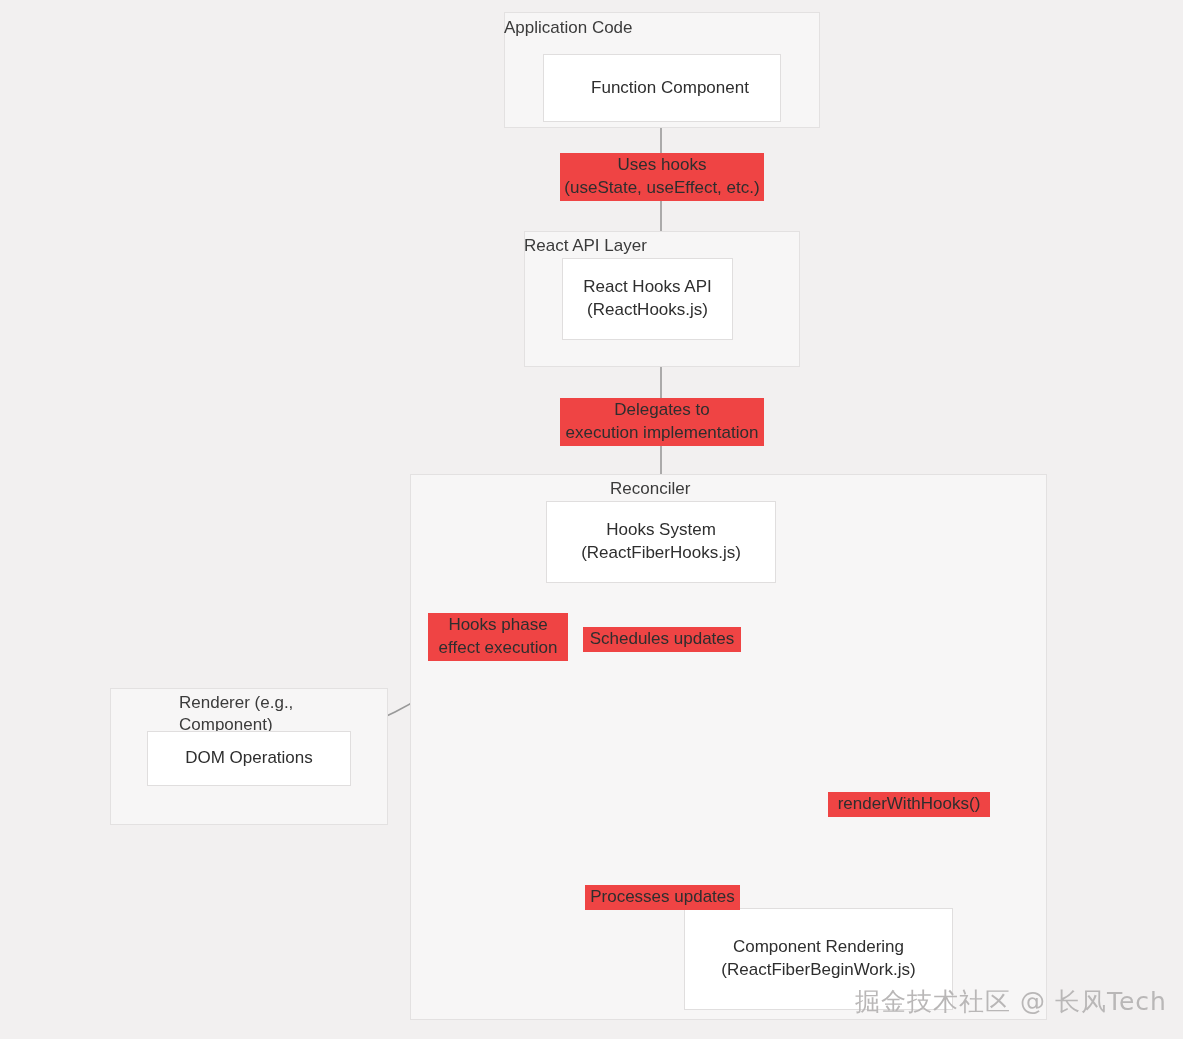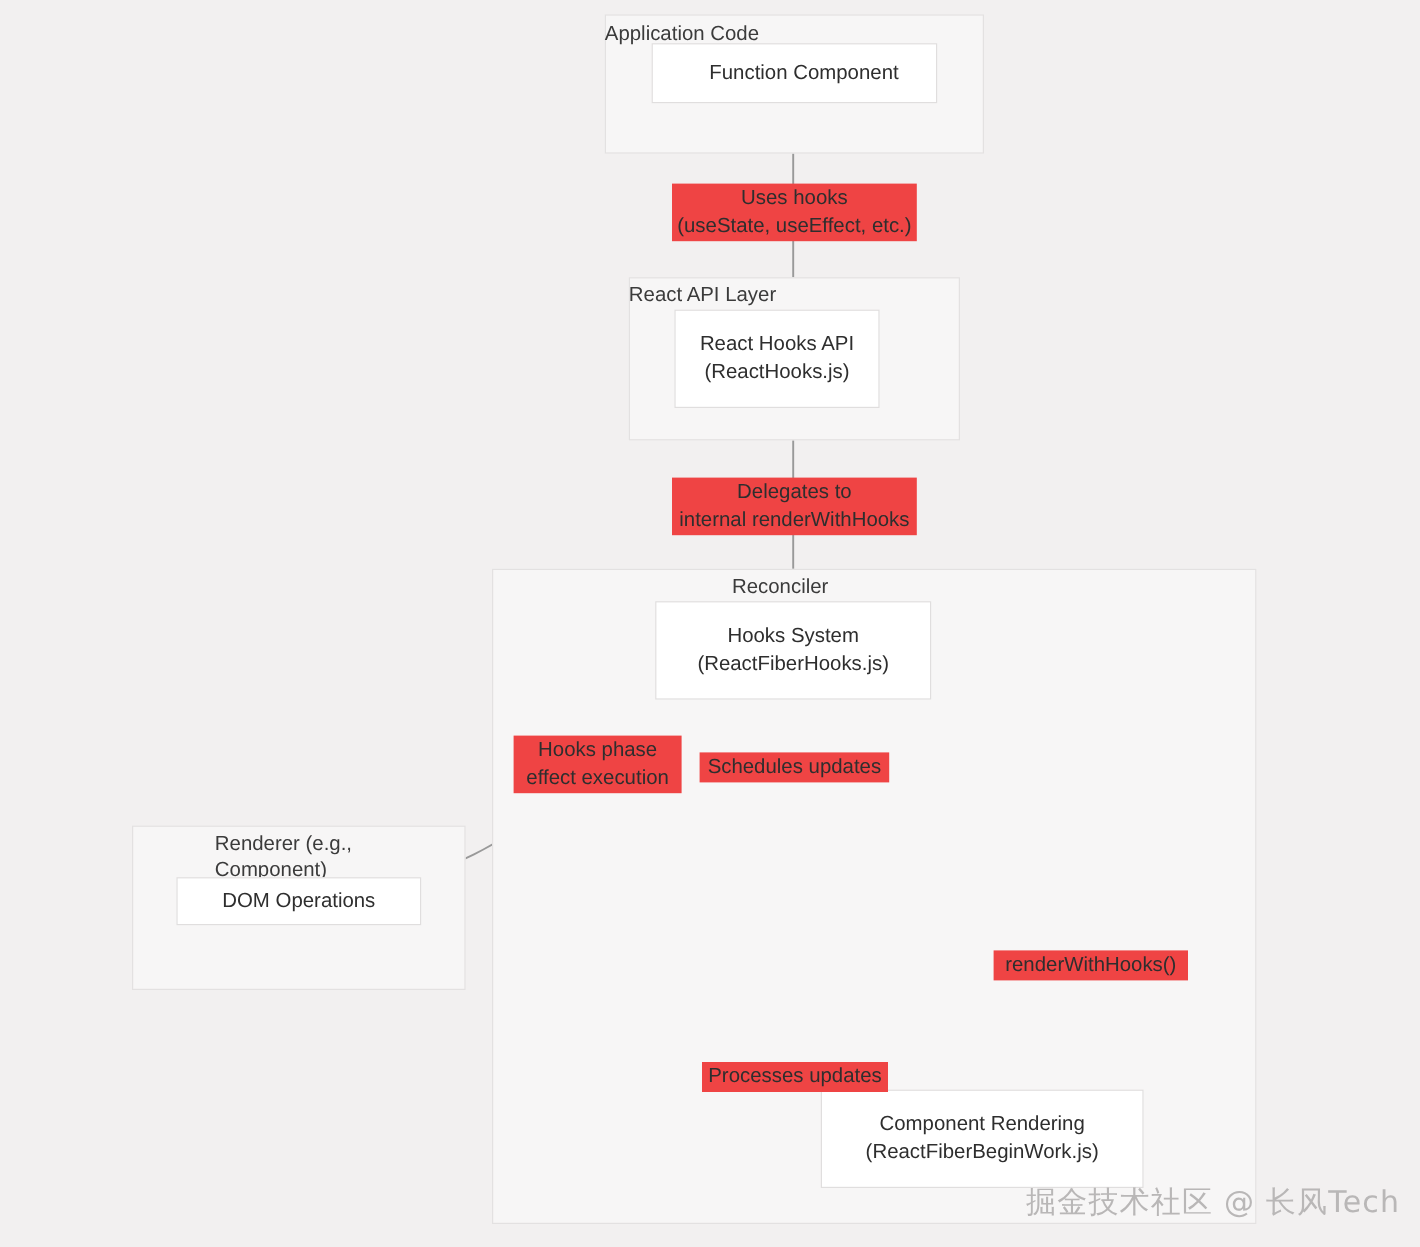--- a/index.html
+++ b/index.html
@@ -137,63 +137,63 @@
     </g>
 
     <g>
       <path d="M546,583 C500,620 460,680 395,712 C385,717 375,721 363,725" fill="none" stroke="#999999" stroke-width="1.6" marker-end="url(#arrowhead)"></path>
     </g>
   </svg>
 
   <div class="cluster" style="left:504px; top:12px; width:316px; height:116px;"></div>
   <div class="cluster-label" style="left:504px; top:17px; width:316px;">Application Code</div>
 
-  <div class="node" style="left:543px; top:36px; width:238px; height:50px;padding-left:16px;">
+  <div class="node" style="left:543px; top:54px; width:238px; height:68px;padding-left:16px;">
     <span class="node-text">Function Component</span>
   </div>
 
   <div class="edge-label" style="left:560px; top:153px; width:204px;">Uses hooks
 (useState, useEffect, etc.)</div>
 
   <div class="cluster" style="left:524px; top:231px; width:276px; height:136px;"></div>
   <div class="cluster-label" style="left:524px; top:235px; width:276px;">React API Layer</div>
 
   <div class="node" style="left:562px; top:258px; width:171px; height:82px;">
     <span class="node-text">React Hooks API
 (ReactHooks.js)</span>
   </div>
 
   <div class="edge-label" style="left:560px; top:398px; width:204px;">Delegates to
-internal renderWithHooks</div>
+execution implementation</div>
 
   <div class="cluster" style="left:410px; top:474px; width:637px; height:546px;"></div>
   <div class="cluster-label" style="left:610px; top:478px; width:237px;">Reconciler</div>
 
   <div class="node" style="left:546px; top:501px; width:230px; height:82px;">
     <span class="node-text">Hooks System
 (ReactFiberHooks.js)</span>
   </div>
 
 
-  <div class="node" style="left:684px; top:908px; width:269px; height:82px;">
+  <div class="node" style="left:684px; top:908px; width:269px; height:102px;">
     <span class="node-text">Component Rendering
 (ReactFiberBeginWork.js)</span>
   </div>
 
   <div class="edge-label" style="left:583px; top:627px; width:158px;">Schedules updates</div>
 
   <div class="edge-label" style="left:585px; top:857px; width:155px;margin-top:28px;">Processes updates</div>
 
   <div class="edge-label" style="left:828px; top:792px; width:162px;">renderWithHooks()</div>
 
   <div class="edge-label" style="left:428px; top:613px; width:140px;">Hooks phase
 effect execution</div>
 
   <div class="cluster" style="left:110px; top:688px; width:278px; height:137px;"></div>
   <div class="cluster-label narrow" style="left:249px; top:692px; width:140px;">Renderer (e.g., Component)</div>
 
-  <div class="node" style="left:147px; top:731px; width:204px; height:40px;align-items:center;">
+  <div class="node" style="left:147px; top:731px; width:204px; height:55px;align-items:center;">
     <span class="node-text">DOM Operations</span>
   </div>
 
   <div id="watermark" style="left:855px; top:985px;">掘金技术社区 @ 长风Tech</div>
 
 </div>
 
 </body></html>

